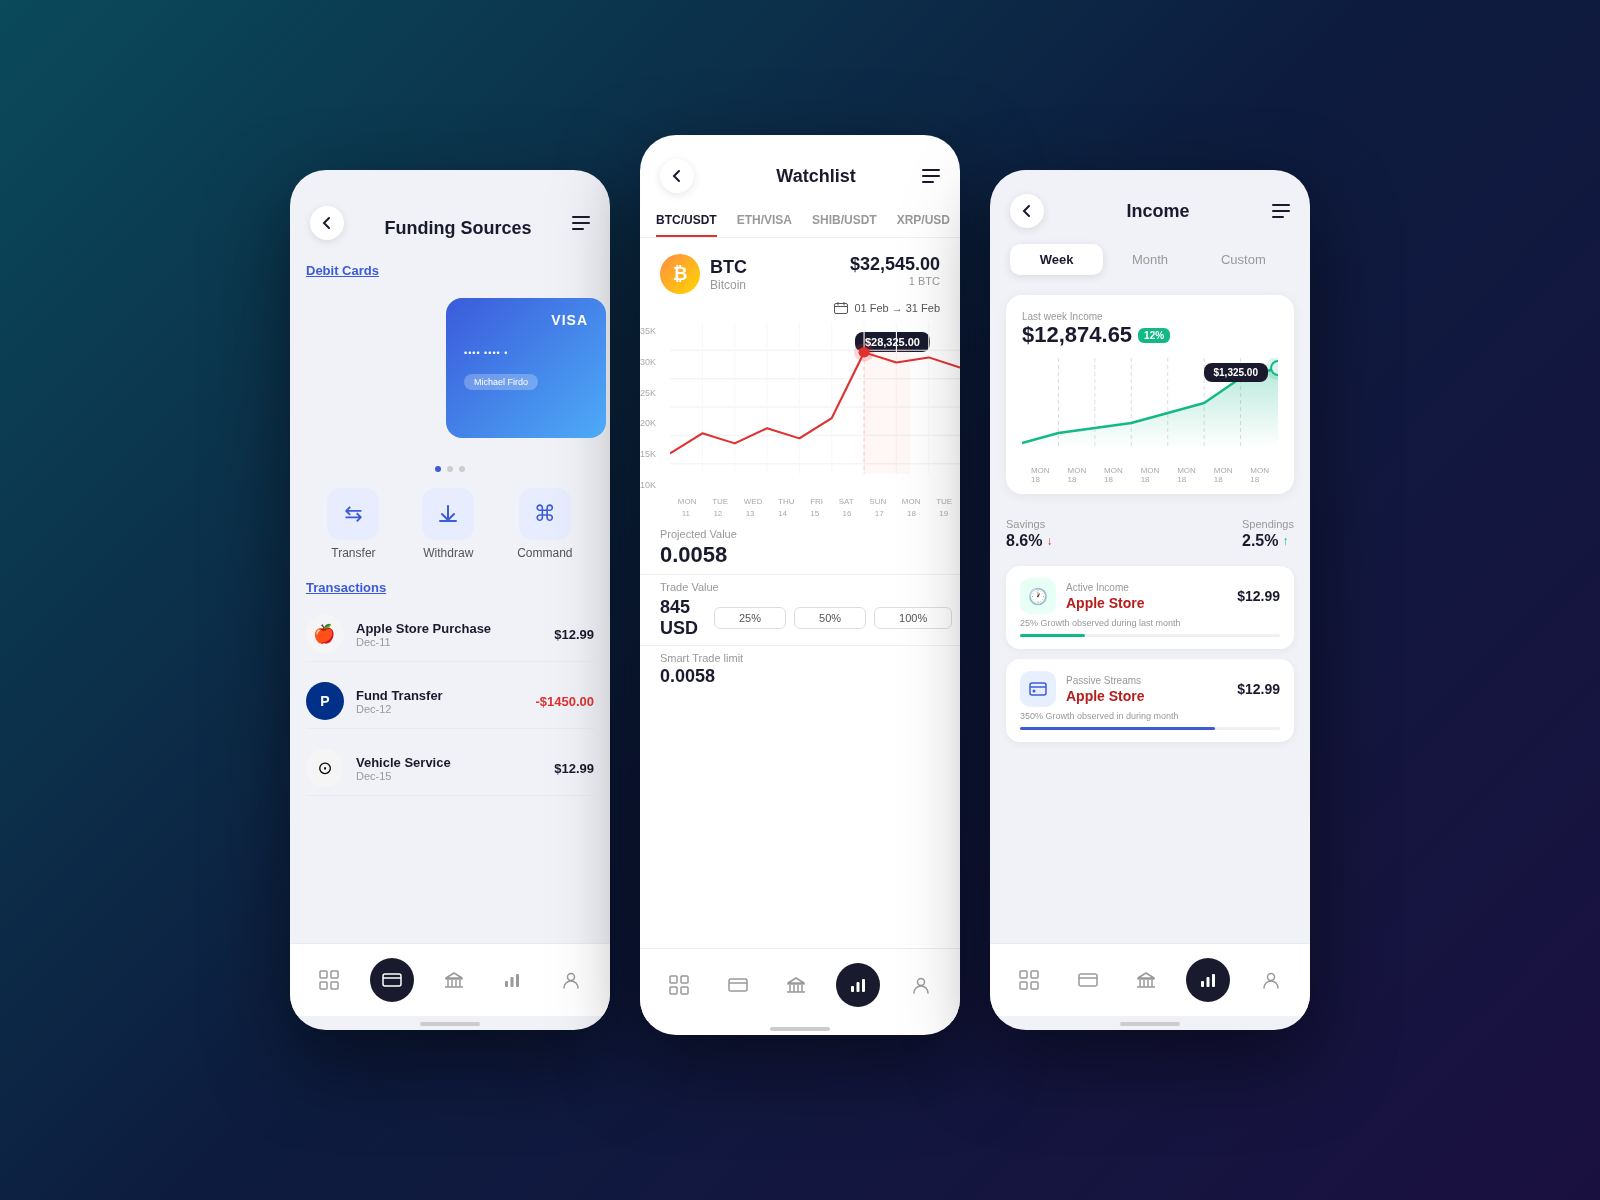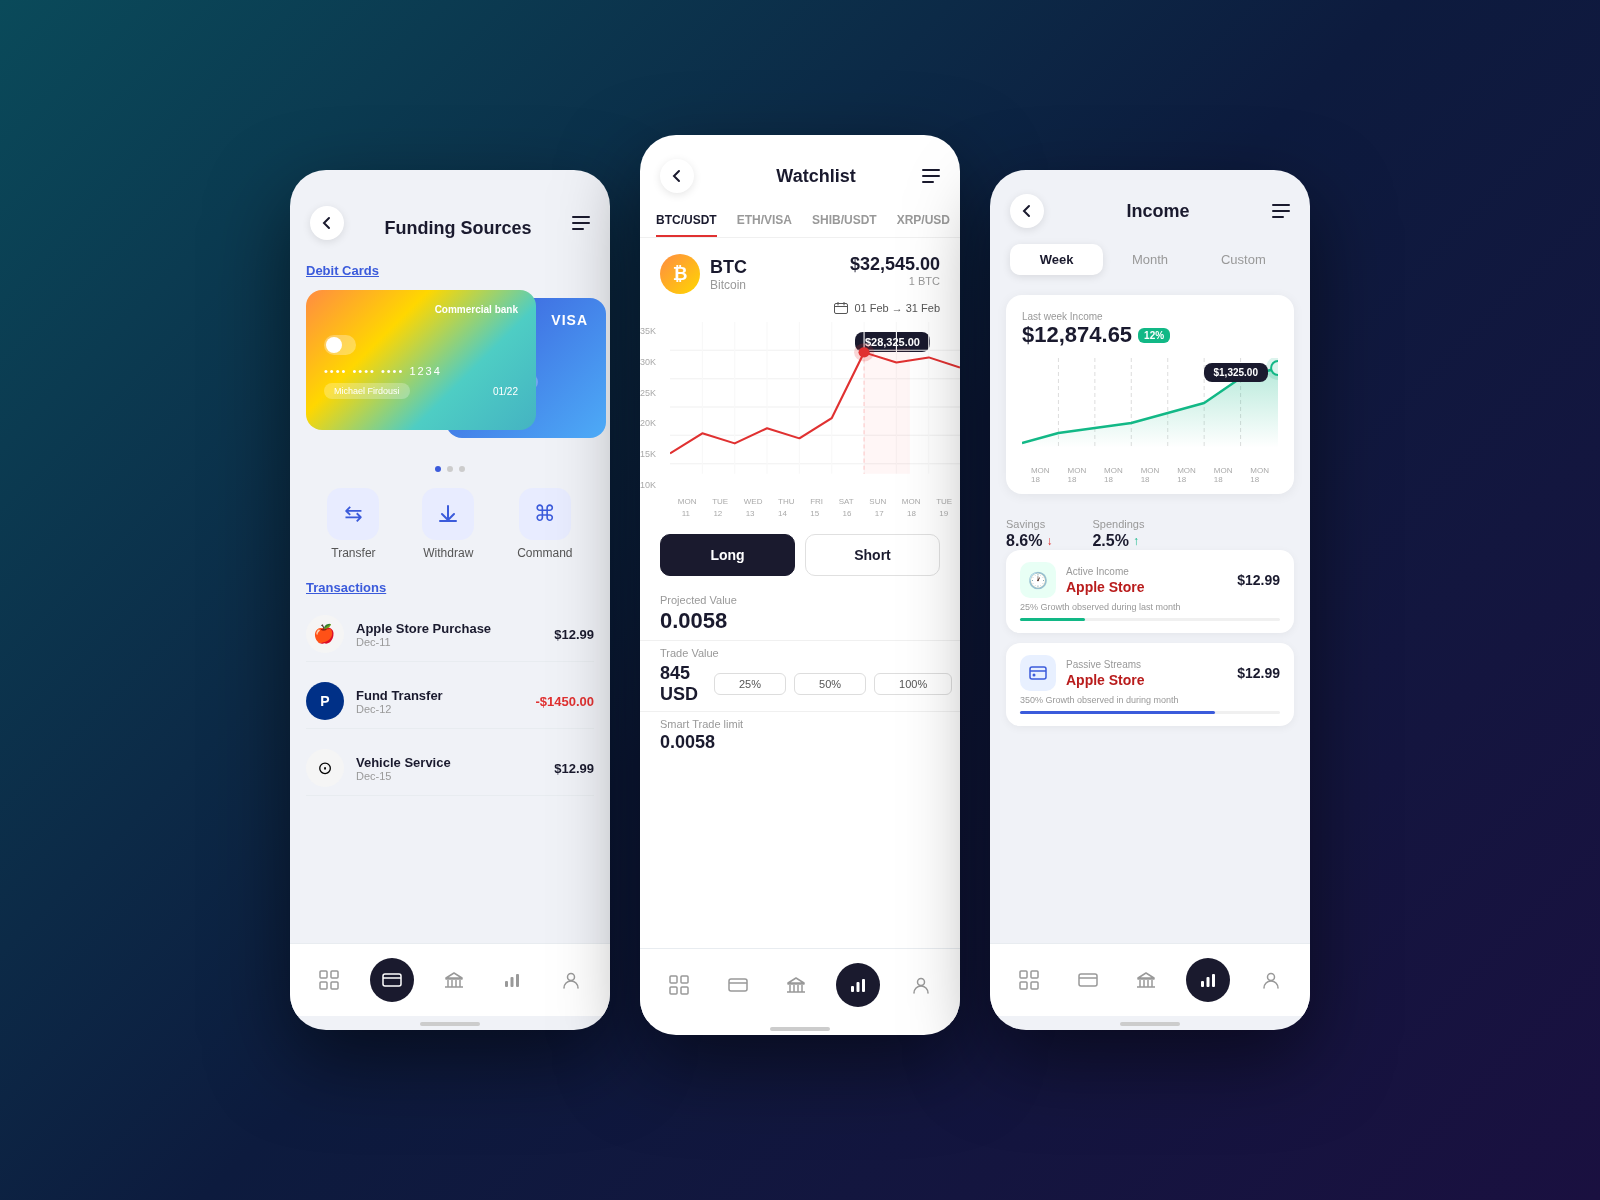--- a/index.html
+++ b/index.html
@@ -528,22 +528,23 @@
       display: flex;
       justify-content: space-around;
       font-size: 8px;
       color: #aaa;
       margin-top: 4px;
     }
 
     
     .stats-row {
       display: flex;
-      padding: 8px 16px 0;
+      padding: 8px 16px 16px;
       gap: 40px;
+      justify-content: space-between;
     }
 
     .stat-item { }
     .stat-label { font-size: 11px; color: #999; margin-bottom: 2px; }
     .stat-value { font-size: 16px; font-weight: 700; color: #1a1a2e; }
     .stat-arrow { font-size: 12px; }
     .arrow-down { color: #e03131; }
     .arrow-up { color: #12b886; }
 
     
@@ -619,29 +620,20 @@
       <div class="section-title">Debit Cards</div>
 
       <div class="cards-carousel">
 
         <div class="card card-behind">
           <div class="card-bank-name" style="font-size:14px;font-weight:800;letter-spacing:1px;">VISA</div>
           <div style="font-size:9px;letter-spacing:1px;">•••• •••• •</div>
           <div class="card-name-tag" style="margin-top:16px;">Michael Firdo</div>
         </div>
 
-        <div class="card card-main">
-          <div class="card-bank-name">Commercial bank</div>
-          <div class="card-toggle"></div>
-          <div class="card-number">•••• •••• •••• 1234</div>
-          <div style="display:flex;align-items:center;justify-content:space-between;">
-            <div class="card-name-tag">Michael Firdousi</div>
-            <div style="font-size:10px;">01/22</div>
-          </div>
-        </div>
       </div>
 
       <div class="card-dots">
         <div class="card-dot active"></div>
         <div class="card-dot"></div>
         <div class="card-dot"></div>
       </div>
 
       <div class="action-btns">
         <div class="action-btn">
@@ -836,24 +828,20 @@
           <span>14</span>
           <span>15</span>
           <span>16</span>
           <span>17</span>
           <span>18</span>
           <span>19</span>
         </div>
       </div>
     </div>
 
-    <div class="trade-btns">
-      <div class="trade-btn active">Long</div>
-      <div class="trade-btn">Short</div>
-    </div>
 
     <div class="value-section">
       <div class="value-label">Projected Value</div>
       <div class="value-amount">0.0058</div>
     </div>
 
     <div class="value-section">
       <div class="value-label">Trade Value</div>
       <div class="trade-value-row">
         <div class="value-amount" style="font-size:18px;">845 USD</div>

